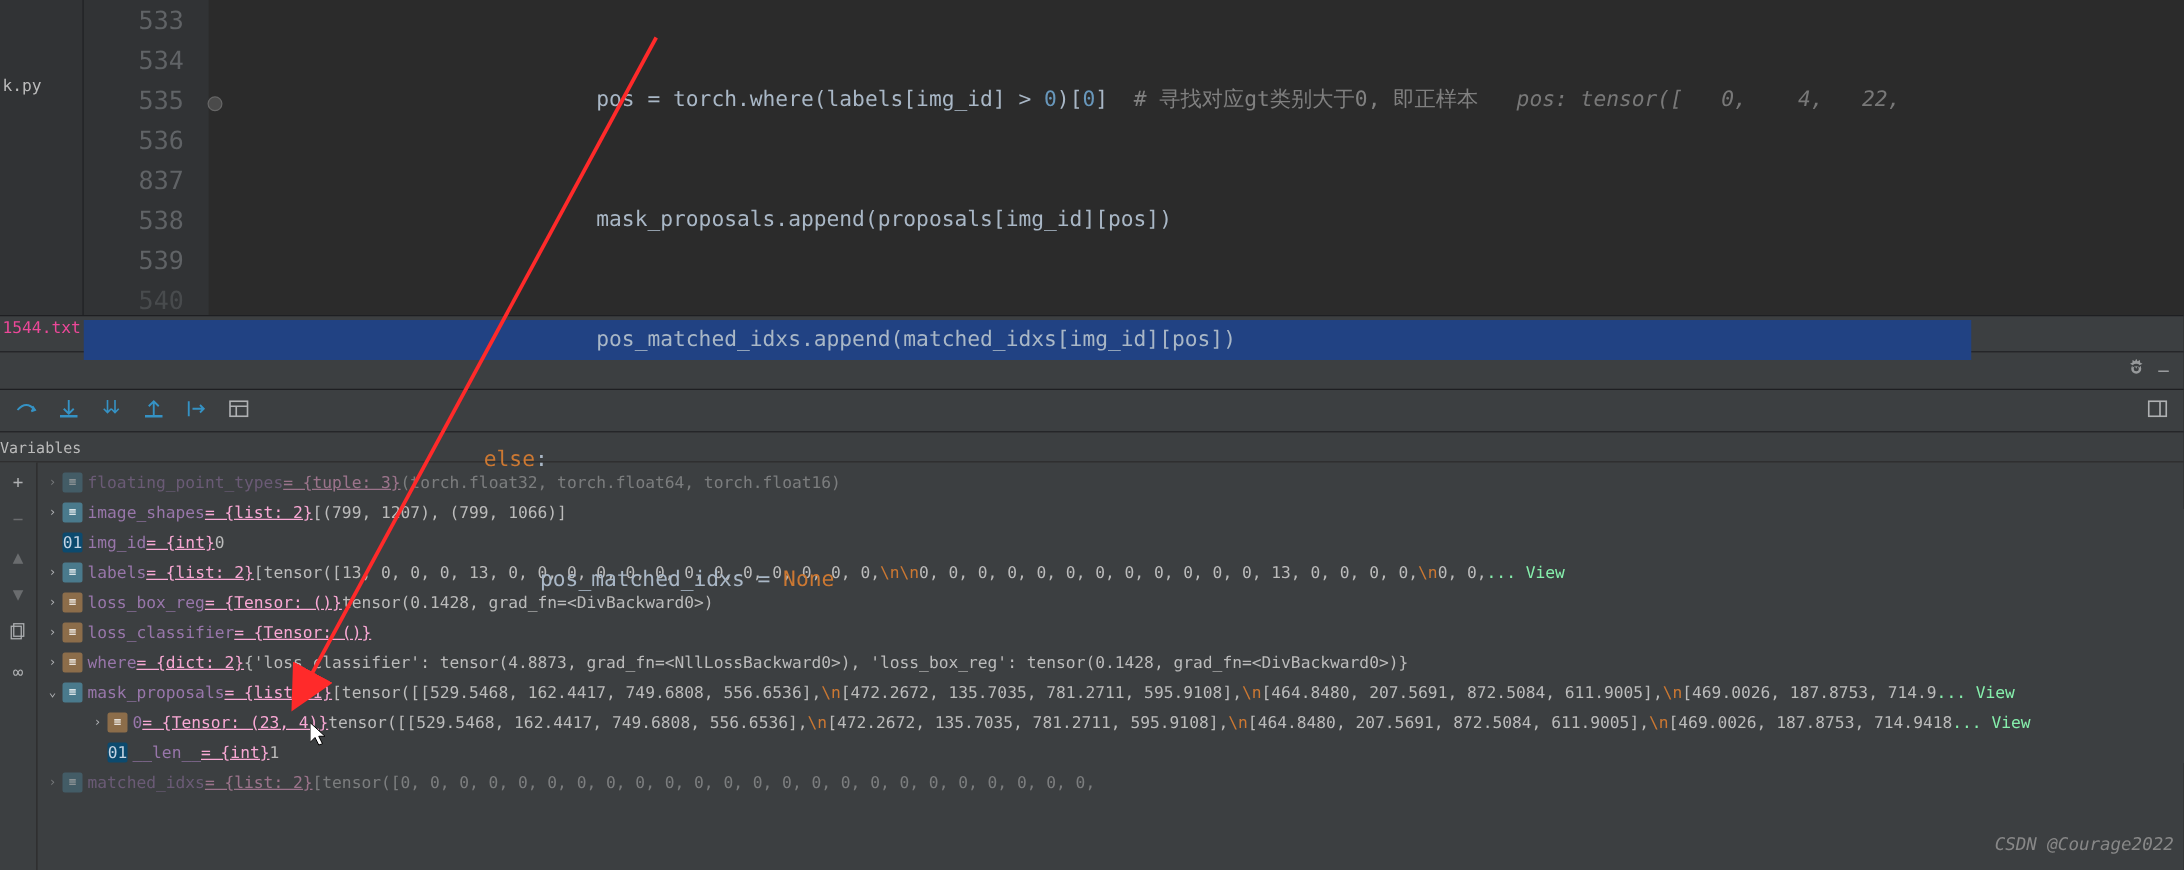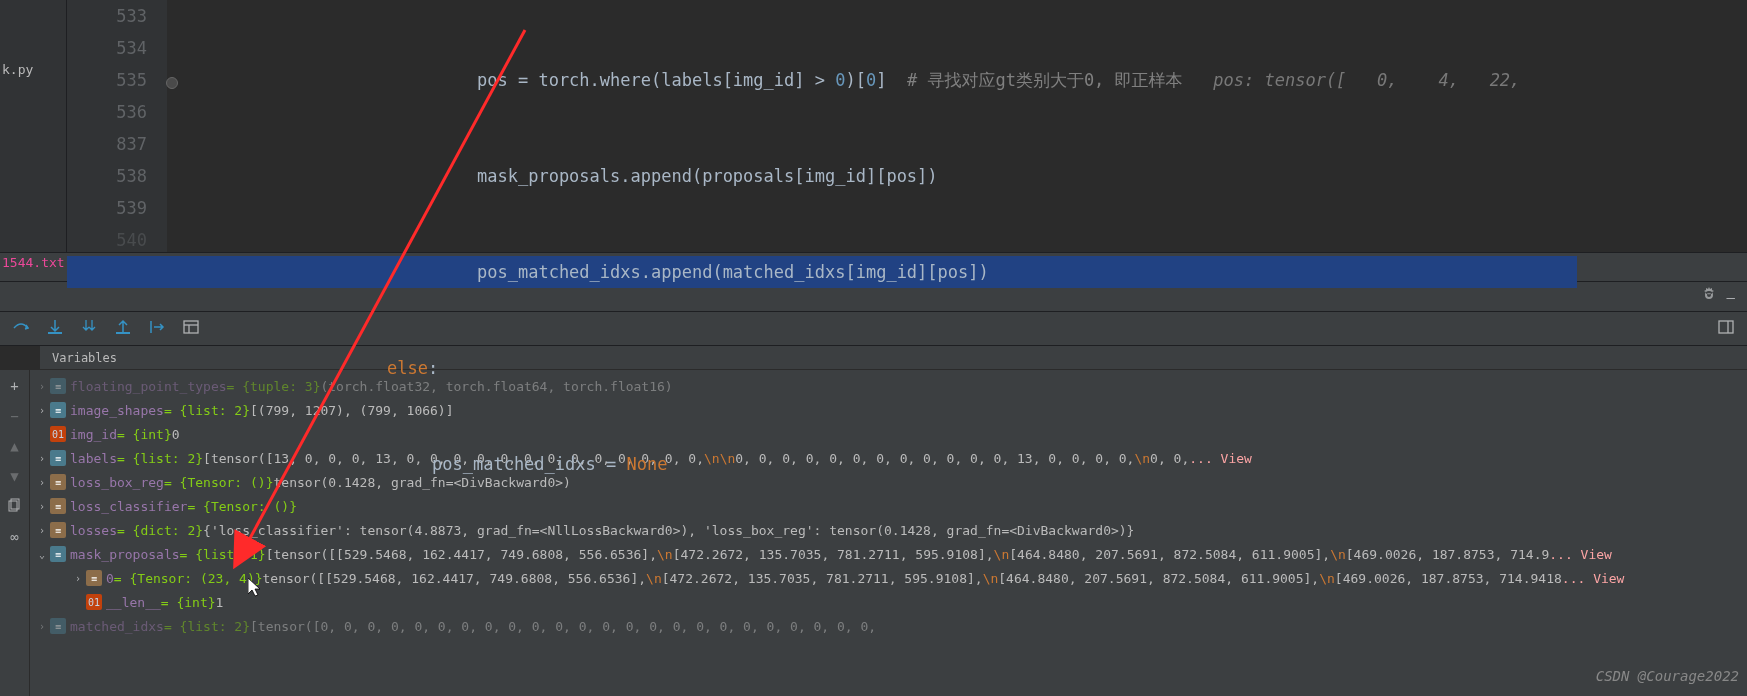--- a/index.html
+++ b/index.html
@@ -40,21 +40,21 @@
   .code-area {
     flex: 1;
     position: relative;
   }
   .gutter {
     width: 100px;
     background: #313335;
     text-align: right;
     padding-right: 20px;
     color: #606366;
-    font-size: 17px;
+    font-size: 20px;
     line-height: 32px;
     position: absolute;
     left: 0;
     top: 0;
     height: 100%;
   }
   .gutter-marker {
     position: absolute;
     left: 99px;
     top: 77px;
@@ -119,27 +119,25 @@
     align-items: center;
     padding: 0 12px;
   }
   .debug-toolbar-left { display: flex; gap: 16px; align-items: center; }
   .debug-icon { color: #3592c4; font-size: 16px; }
   .debug-icon.table { color: #afb1b3; }
   
   .variables-header {
     height: 24px;
     background: #3c3f41;
-    padding-left: 12px;
     font-size: 12px;
     color: #bbbbbb;
     display: flex;
     align-items: center;
     border-bottom: 1px solid #2b2b2b;
-    margin-left: 40px;
   }
   
   .variables-area {
     display: flex;
     background: #3c3f41;
     height: calc(100% - 370px);
   }
   .var-sidebar {
     width: 30px;
     background: #3c3f41;
@@ -168,28 +166,28 @@
   .type-icon {
     width: 16px; height: 16px;
     display: inline-flex;
     align-items: center;
     justify-content: center;
     font-size: 10px;
     margin-right: 4px;
     border-radius: 2px;
   }
   .type-list { background: #4a7a8c; color: #fff; }
-  .type-int { background: #c2410c; color: #c5d4e3; font-size: 10px; }
+  .type-int { background: #0c4a6e; color: #c5d4e3; font-size: 13px; }
   .type-tensor { background: #8c6d4a; color: #fff; }
   .type-dict { background: #8c6d4a; color: #fff; }
   .var-name { color: #9876aa; }
-  .var-type { color: #84cc16; }
+  .var-type { color: #f9a8d4; text-decoration: underline; }
   .var-val { color: #bbbbbb; }
   .escape { color: #cc7832; }
-  .view-link { color: #fca5a5; }
+  .view-link { color: #86efac; }
   .faded { opacity: 0.5; }
   .ib { display: inline-block; }
   
   .annotation-arrow {
     position: absolute;
     pointer-events: none;
     z-index: 100;
   }
   .watermark {
     position: absolute;
@@ -366,21 +364,21 @@
     </div>
     <div class="var-row">
       <span class="arrow">›</span>
       <span class="type-icon type-tensor">≡</span>
       <span class="var-name">loss_classifier</span>
         <span class="var-type"> = {Tensor: ()} </span>
     </div>
     <div class="var-row">
       <span class="arrow">›</span>
       <span class="type-icon type-dict">≡</span>
-      <span class="var-name">losses</span>
+      <span class="var-name">where</span>
         <span class="var-type"> = {dict: 2} </span>
         <span class="var-val">{'loss_classifier': tensor(4.8873, grad_fn=&lt;NllLossBackward0&gt;), 'loss_box_reg': tensor(0.1428, grad_fn=&lt;DivBackward0&gt;)}</span>
     </div>
     <div class="var-row">
       <span class="arrow">⌄</span>
       <span class="type-icon type-list">≡</span>
       <span class="var-name">mask_proposals</span>
         <span class="var-type"> = {list: 1} </span>
         <span class="var-val">[tensor([[529.5468, 162.4417, 749.6808, 556.6536],</span>
         <span class="escape">\n</span>

